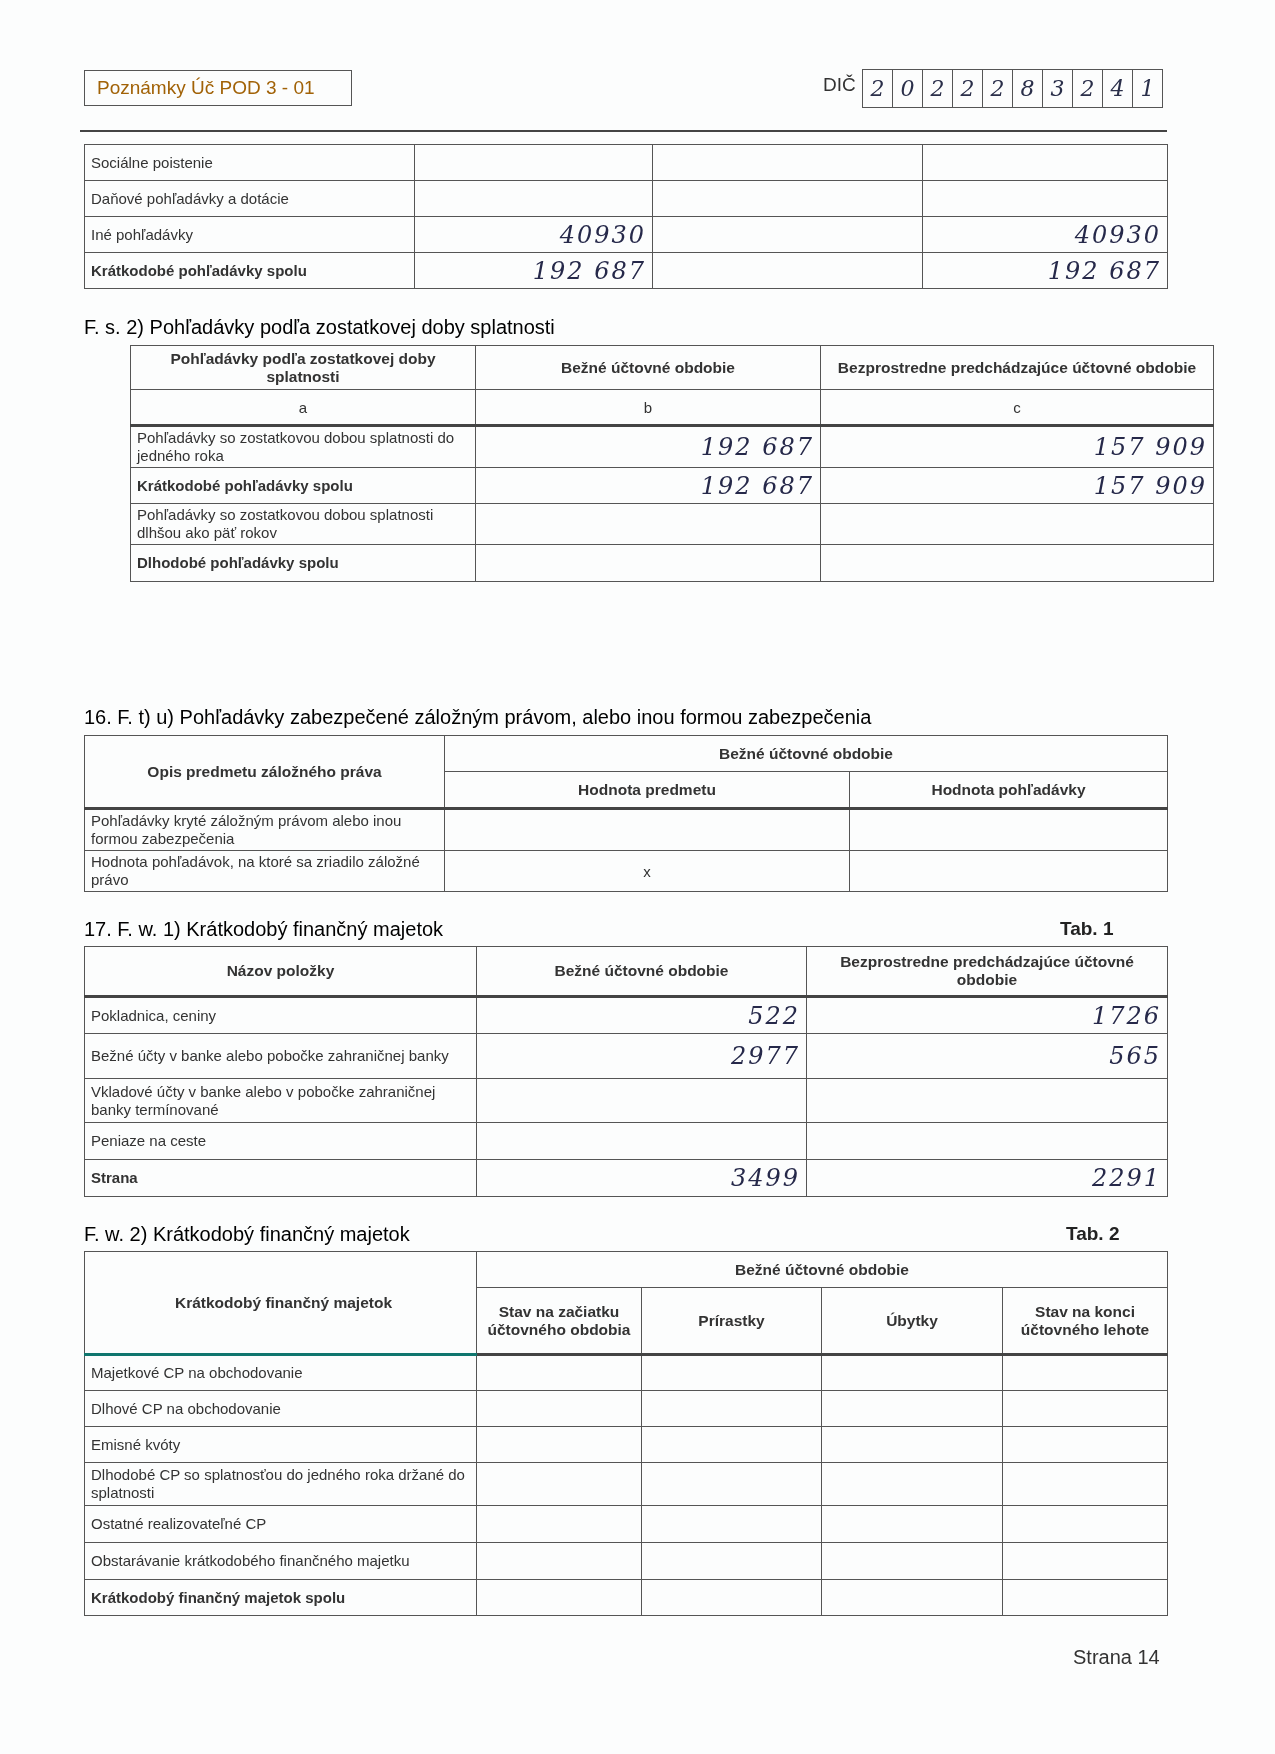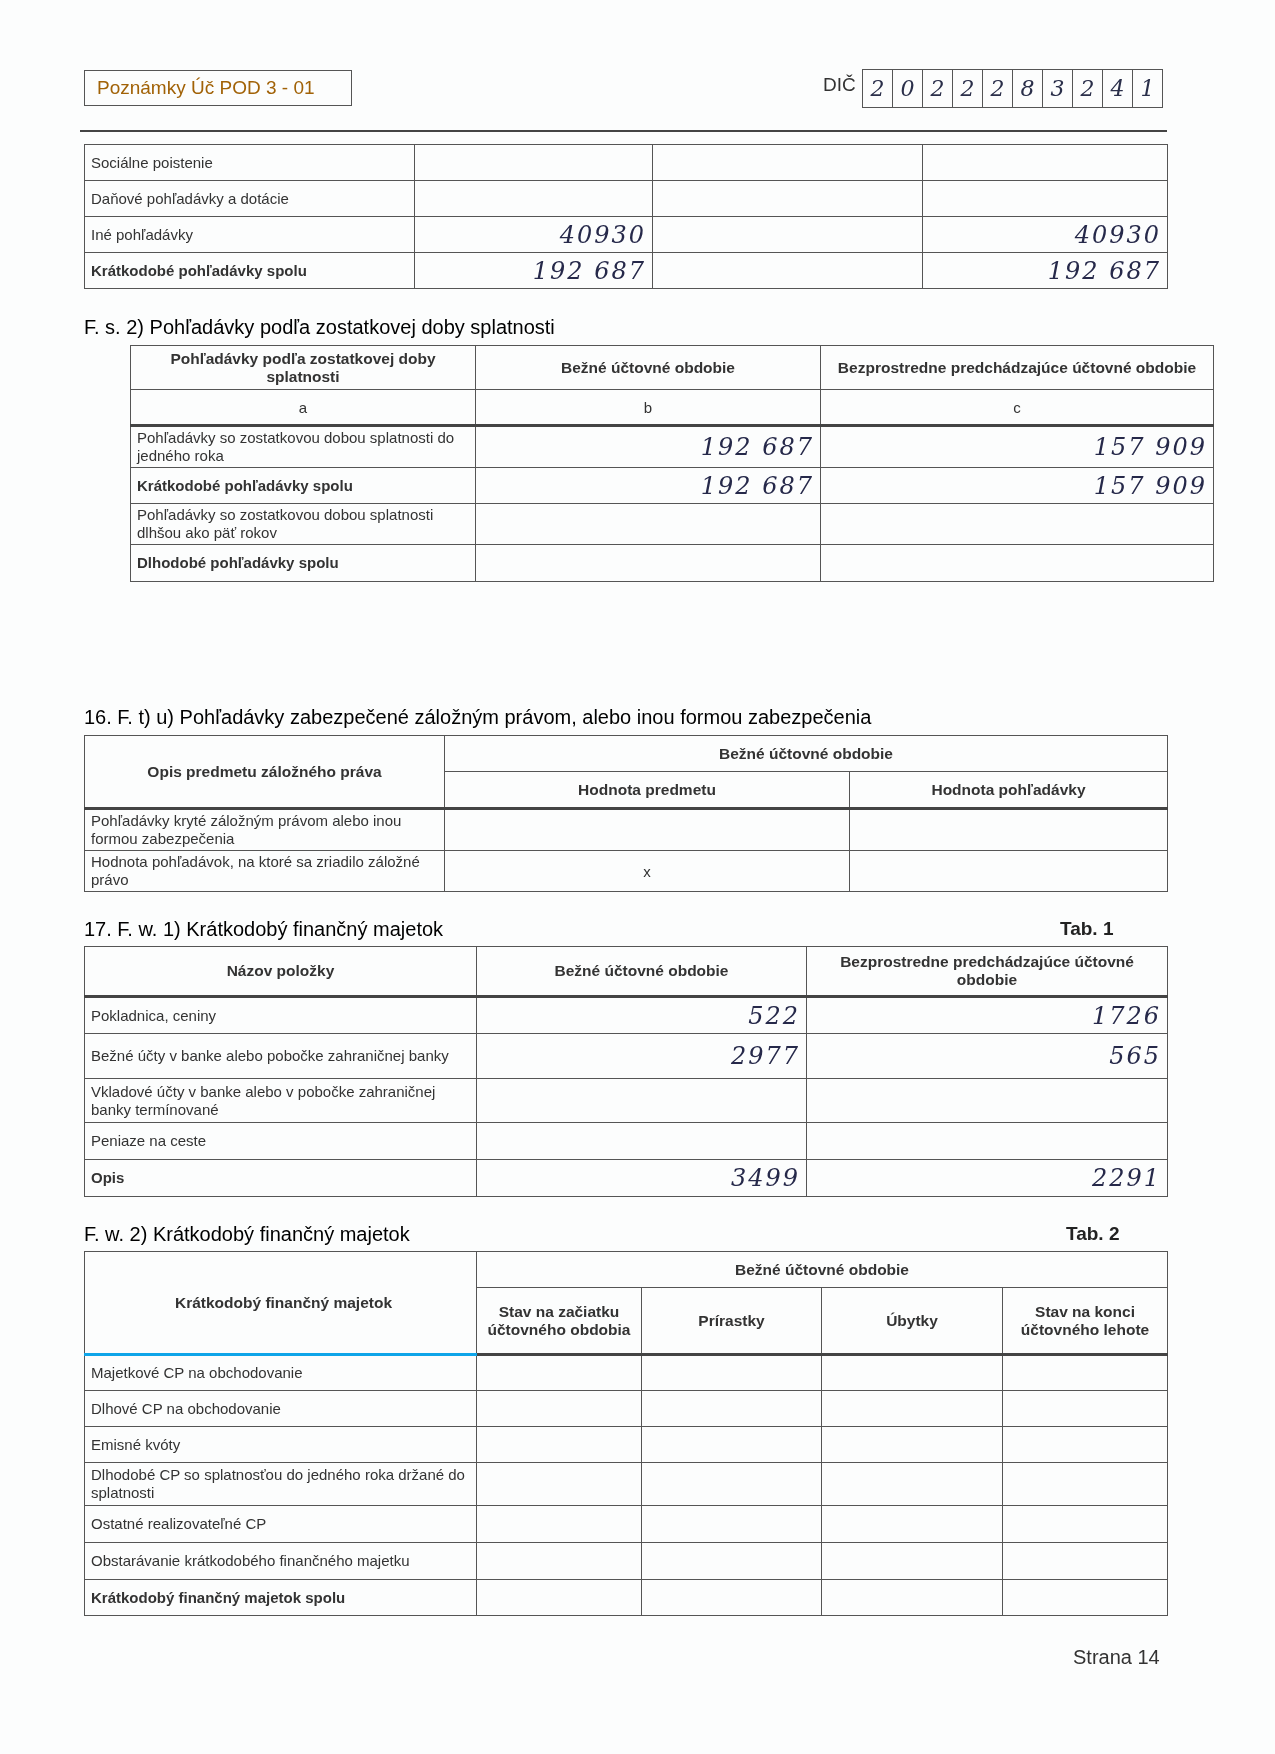--- a/index.html
+++ b/index.html
@@ -176,40 +176,40 @@
     <td class="lbl">Vkladové účty v banke alebo v pobočke zahraničnej banky termínované</td>
     <td class="hw"></td>
     <td class="hw"></td>
   </tr>
   <tr style="height:37px">
     <td class="lbl">Peniaze na ceste</td>
     <td class="hw"></td>
     <td class="hw"></td>
   </tr>
   <tr style="height:37px">
-    <td class="lbl b">Opis</td>
+    <td class="lbl b">Strana</td>
     <td class="hw">3499</td>
     <td class="hw">2291</td>
   </tr>
 </tbody>
   </table>
 
 <div class="abs sec-title" style="left:84px; top:1223px;">F. w. 2) Krátkodobý finančný majetok</div>
 <div class="abs tab-label" style="left:1066px; top:1223px;">Tab. 2</div>
 <table style="left:84px; top:1251px; width:1083px;">
   <colgroup>
       <col style="width:392px">
       <col style="width:165px">
       <col style="width:180px">
       <col style="width:181px">
       <col style="width:165px">
     </colgroup>
   <tbody>
       <tr style="height:36px">
-    <th rowspan="2" style="border-bottom:3px solid #0ea5e9;padding-left:12px;">Krátkodobý finančný majetok</th>
+    <th rowspan="2" style="border-bottom:3px solid #0f766e;padding-left:12px;">Krátkodobý finančný majetok</th>
     <th colspan="4">Bežné účtovné obdobie</th>
   </tr>
   <tr style="height:67px" class="thick-bottom">
     <th>Stav na začiatku účtovného obdobia</th>
     <th>Prírastky</th>
     <th>Úbytky</th>
     <th>Stav na konci účtovného lehote</th>
   </tr>
   <tr style="height:36px">
     <td class="lbl">Majetkové CP na obchodovanie</td>

